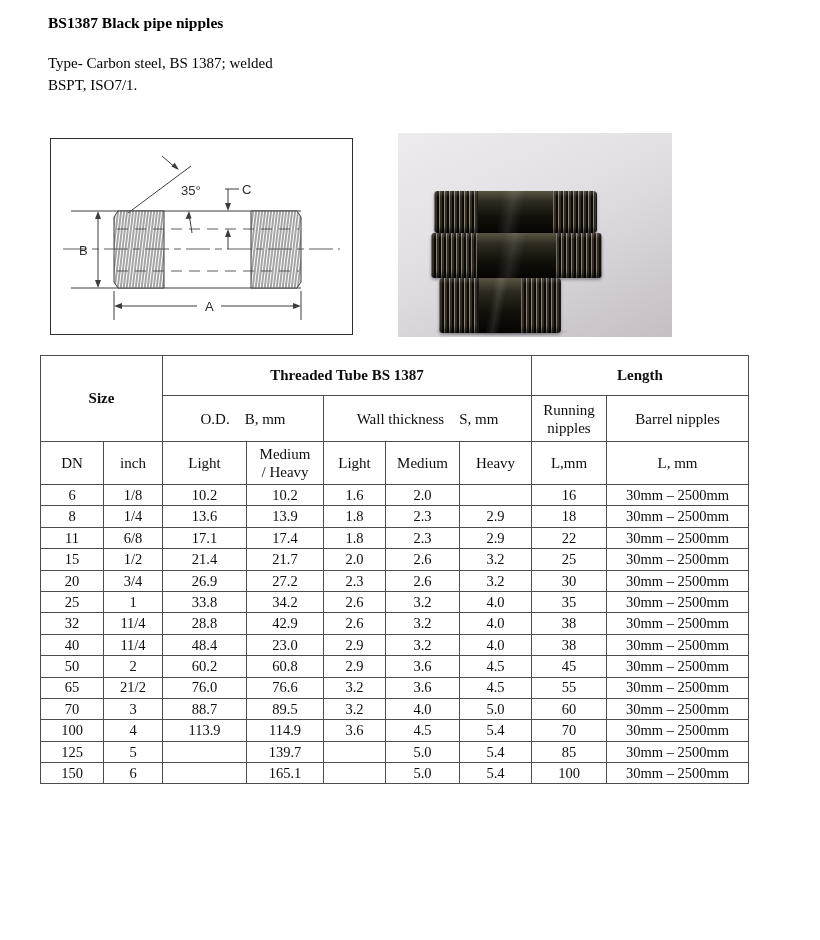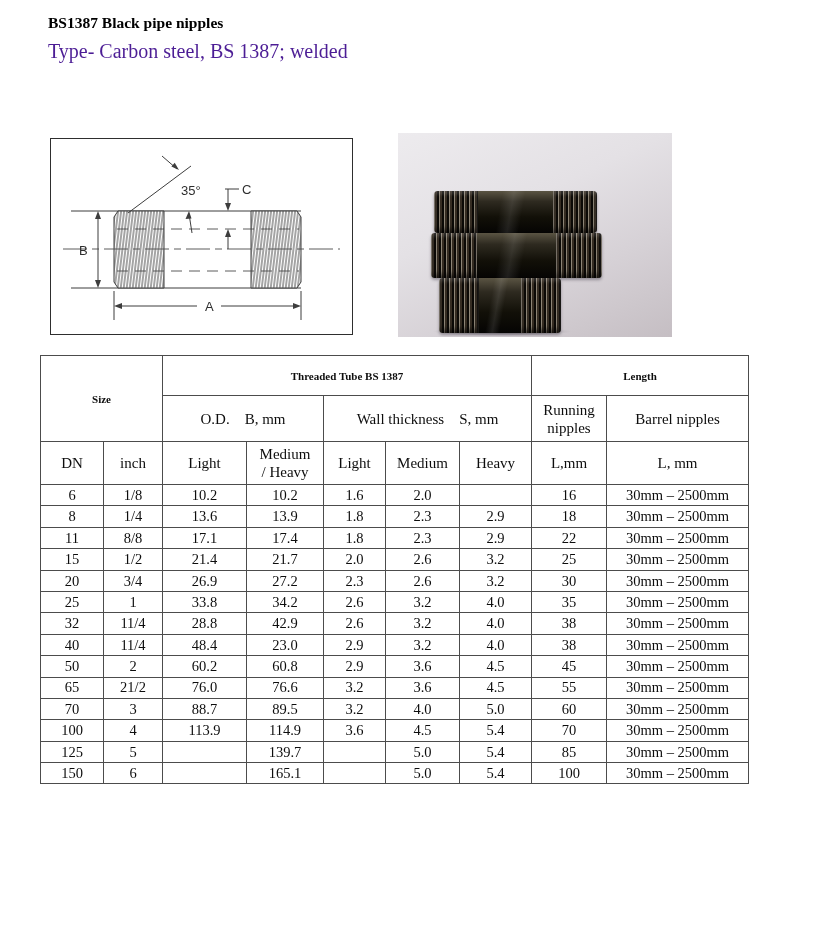--- a/index.html
+++ b/index.html
@@ -1,21 +1,21 @@
 <!DOCTYPE html>
 <html><head>
 <meta charset="utf-8">
 <style>
   html,body{margin:0;padding:0;background:#ffffff;}
   .page{position:relative;width:820px;height:940px;background:#ffffff;overflow:hidden;
         font-family:"Liberation Serif",serif;color:#111;}
 
   
   .doc-title{position:absolute;left:48px;top:14px;font-size:15.5px;font-weight:bold;color:#000;}
-  .doc-desc{position:absolute;left:48px;top:40px;font-size:20px;line-height:22px;color:#4c1d95;}
+  .doc-desc{position:absolute;left:48px;top:52px;font-size:15px;line-height:22px;color:#000000;}
 
   
   .drawing{position:absolute;left:50px;top:138px;width:301px;height:195px;border:1.5px solid #2e2e2e;background:#fff;}
   .drawing svg{display:block;}
   .dline{stroke:#3d3d3d;stroke-width:1;fill:none;}
   .dthin{stroke:#4a4a4a;stroke-width:0.9;fill:none;}
   .dfill{fill:#3d3d3d;stroke:none;}
   .dtext{font-family:"Liberation Sans",sans-serif;font-size:13px;fill:#2e2e2e;}
 
   
@@ -35,36 +35,37 @@
   .pipe-3{left:41px;top:145px;width:122px;height:55px;}
   .pipe-3 .thread{width:40px;}
   .ground-shadow{position:absolute;left:34px;top:194px;width:140px;height:9px;
         background:radial-gradient(ellipse at center,rgba(30,24,34,0.40) 0%,rgba(30,24,34,0) 70%);}
 
   
   .spec-table{position:absolute;left:40px;top:355px;width:708px;border-collapse:collapse;
         table-layout:fixed;font-family:"Liberation Serif",serif;color:#0d0d0d;}
   .spec-table th,.spec-table td{border:1px solid #4c4c4c;text-align:center;vertical-align:middle;
         padding:0;font-weight:normal;overflow:hidden;}
-  .spec-table .hr1 th{height:39px;font-size:11px;}
+  .spec-table .hr1 th{height:39px;font-size:15px;}
   .spec-table .hr2 th{height:45px;font-size:15px;line-height:18px;}
   .spec-table .hr3 th{height:42px;font-size:15px;line-height:18px;}
   .spec-table .b{font-weight:bold;}
   .spec-table .pre{white-space:pre;margin-left:8px;}
   .spec-table tbody td{height:20.4px;font-size:14.5px;line-height:1;}
 </style>
 </head>
 <body>
 
 <div class="page">
 
   <div class="doc-title">BS1387 Black pipe nipples</div>
 
   <div class="doc-desc">
     <div>Type- Carbon steel, BS 1387; welded</div>
+    <div>BSPT, ISO7/1.</div>
   </div>
 
   <div class="drawing">
     <svg width="301" height="195" viewBox="0 0 301 195">
       <defs>
         <pattern id="thr" width="3" height="10" patternUnits="userSpaceOnUse" patternTransform="skewX(-7)">
           <rect width="3" height="10" fill="#ffffff"></rect>
           <line x1="1" y1="0" x2="1" y2="10" stroke="#3d3d3d" stroke-width="0.9"></line>
         </pattern>
       </defs>
@@ -183,21 +184,21 @@
           <td>13.6</td>
           <td>13.9</td>
           <td>1.8</td>
           <td>2.3</td>
           <td>2.9</td>
           <td>18</td>
           <td>30mm – 2500mm</td>
         </tr>
         <tr>
           <td>11</td>
-          <td>8/8</td>
+          <td>6/8</td>
           <td>17.1</td>
           <td>17.4</td>
           <td>1.8</td>
           <td>2.3</td>
           <td>2.9</td>
           <td>22</td>
           <td>30mm – 2500mm</td>
         </tr>
         <tr>
           <td>15</td>

